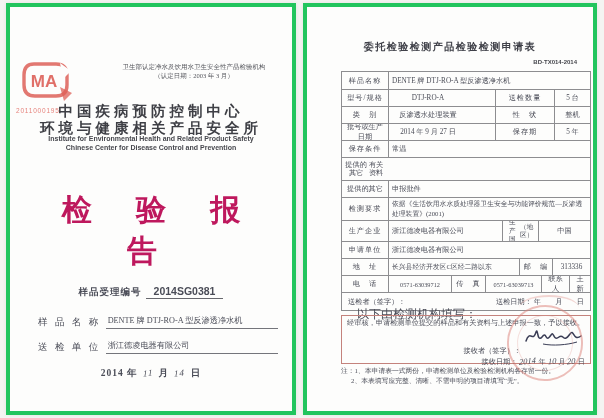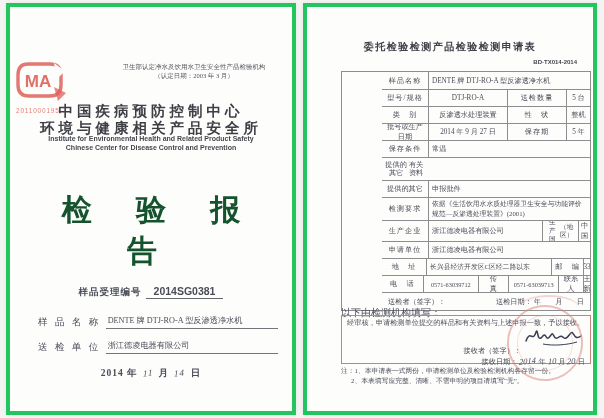--- a/index.html
+++ b/index.html
@@ -6,67 +6,67 @@
   html,body { width:604px; height:418px; overflow:hidden; background:#f4f4f2;
     font-family:"Liberation Serif", serif; color:#4a4c57; }
   .page { position:absolute; top:3px; height:412px; background:#fdfdfc;
     border:4px solid #22c55e; box-shadow:0 0 4px rgba(0,0,0,.07); }
   #left-page  { left:6px;  width:290px; }
   #right-page { left:303px; width:294px; }
 
   
   .accred { position:absolute; left:96px; top:55px; width:176px; text-align:center;
     font-size:6.5px; line-height:9px; color:#55565c; }
-  .cma-wrap { position:absolute; left:4px; top:54px; width:64px; }
+  .cma-wrap { position:absolute; left:10px; top:54px; width:64px; }
   .cma-serial { position:absolute; left:6px; top:100px; width:70px; font-size:6.5px;
     letter-spacing:.8px; color:#e0635b; opacity:.8; font-family:"Liberation Sans",sans-serif; }
   .org-cn { position:absolute; width:100%; text-align:center; font-weight:bold;
     letter-spacing:4px; font-size:14.5px; color:#3e3f45; font-family:"Liberation Sans",sans-serif; }
   .org-en { position:absolute; width:100%; text-align:center; font-weight:bold;
     font-size:7px; color:#46474d; font-family:"Liberation Sans",sans-serif; }
   .report-title { position:absolute; top:183px; width:100%; text-align:center;
     font-size:30px; font-weight:bold; letter-spacing:18px; text-indent:18px;
-    color:#14532d; font-family:"Liberation Sans",sans-serif; }
+    color:#be185d; font-family:"Liberation Sans",sans-serif; }
   .sampleno { position:absolute; top:278px; width:100%; text-align:center; font-size:9.5px; }
   .sampleno .lbl { font-weight:bold; letter-spacing:1px; }
   .sampleno .val { font-family:"Liberation Sans",sans-serif; font-weight:bold; font-size:10.5px;
     border-bottom:1px solid #66676d; padding:0 8px 1px 8px; margin-left:4px; }
   .fieldrow { position:absolute; left:28px; width:240px; display:flex; align-items:flex-end; }
   .fieldrow .lbl { font-weight:normal; font-size:9.5px; letter-spacing:2.5px; white-space:nowrap; }
   .fieldrow .val { font-size:8.2px; border-bottom:1px solid #74757b; flex:1;
     margin-left:5px; padding:0 2px 2px 2px; white-space:nowrap; }
   .coverdate { position:absolute; top:360px; width:100%; text-align:center;
     font-size:9.5px; font-weight:bold; letter-spacing:1px; }
   .hw { display:inline-block; font-style:italic; font-weight:normal;
     transform:rotate(-7deg) skewX(-6deg); color:#4a4c58; font-size:9px; padding:0 2px; }
 
   
   .form-title { position:absolute; top:33px; width:100%; text-align:center;
     font-weight:bold; font-size:10px; letter-spacing:1.5px; color:#3f4048; }
   .doc-no { position:absolute; top:52px; right:16px; font-size:6px; font-weight:bold;
     font-family:"Liberation Sans",sans-serif; color:#45464c; }
   .tbl { position:absolute; left:34px; top:64px; width:250px;
-    border:1px solid #8d8d90; font-size:7.2px;padding-left:40px; }
+    border:1px solid #8d8d90; font-size:7.2px; }
   .trow { display:flex; border-top:1px solid #8d8d90; align-items:stretch; }
   .trow:first-child { border-top:none; }
   .cell { border-left:1px solid #8d8d90; display:flex; align-items:center;
     padding:1px 3px; overflow:hidden; }
   .cell:first-child { border-left:none; }
   .c-lab { justify-content:center; text-align:center; letter-spacing:1px; }
   .c-ctr { justify-content:center; text-align:center; }
   .c-left { justify-content:flex-start; }
   .two-line { flex-direction:row; justify-content:center; line-height:8.5px; letter-spacing:0; }
   .h17 { height:17px; } .h23 { height:23px; } .h21 { height:21px; } .h18 { height:18px; }
-  .w46{width:46px;} .w79{width:79px;} .w59{width:59px;} .w66{flex:1;}
+  .w46{width:46px;} .w79{width:79px;} .w59{width:59px;margin-left:28px;} .w66{flex:1;}
   .w204{flex:1;} .w114{width:114px;} .w36{width:36px;} .w54c{flex:1;}
   .w131{width:131px;} .w33{width:33px;font-family:Liberation Mono, monospace;} .w40{flex:1;}
   .w63{width:63px;} .w34{width:34px;} .w56{width:56px;} .w28{width:28px;} .w23{flex:1;}
   .wrapv { line-height:10px; white-space:normal; }
   .sender-row { justify-content:space-between; padding:1px 6px; }
-  .fill-note { position:absolute; left:34px; top:299px; font-size:10px; }
+  .fill-note { position:absolute; left:50px; top:299px; font-size:12px; }
   .accept-box { position:absolute; left:34px; top:308px; width:250px; height:49px;
     border:1px solid #c4827c; padding:2px 5px; font-size:7.2px; line-height:10px; }
   .accept-bottom { display:flex; justify-content:space-between; align-items:flex-end; margin-top:3px;flex-direction:column; }
   .rcv-date .hw { font-size:8.5px; }
   .notes { position:absolute; left:34px; font-size:6.8px; line-height:9px; color:#4d4f5a; }
   .sig { position:relative; top:-6px; margin-left:2px; }
 
   
   .stamp { position:absolute; left:200px; top:298px; width:76px; height:76px;
     border:2.5px solid #dc8078; border-radius:50%; opacity:.5; pointer-events:none;

